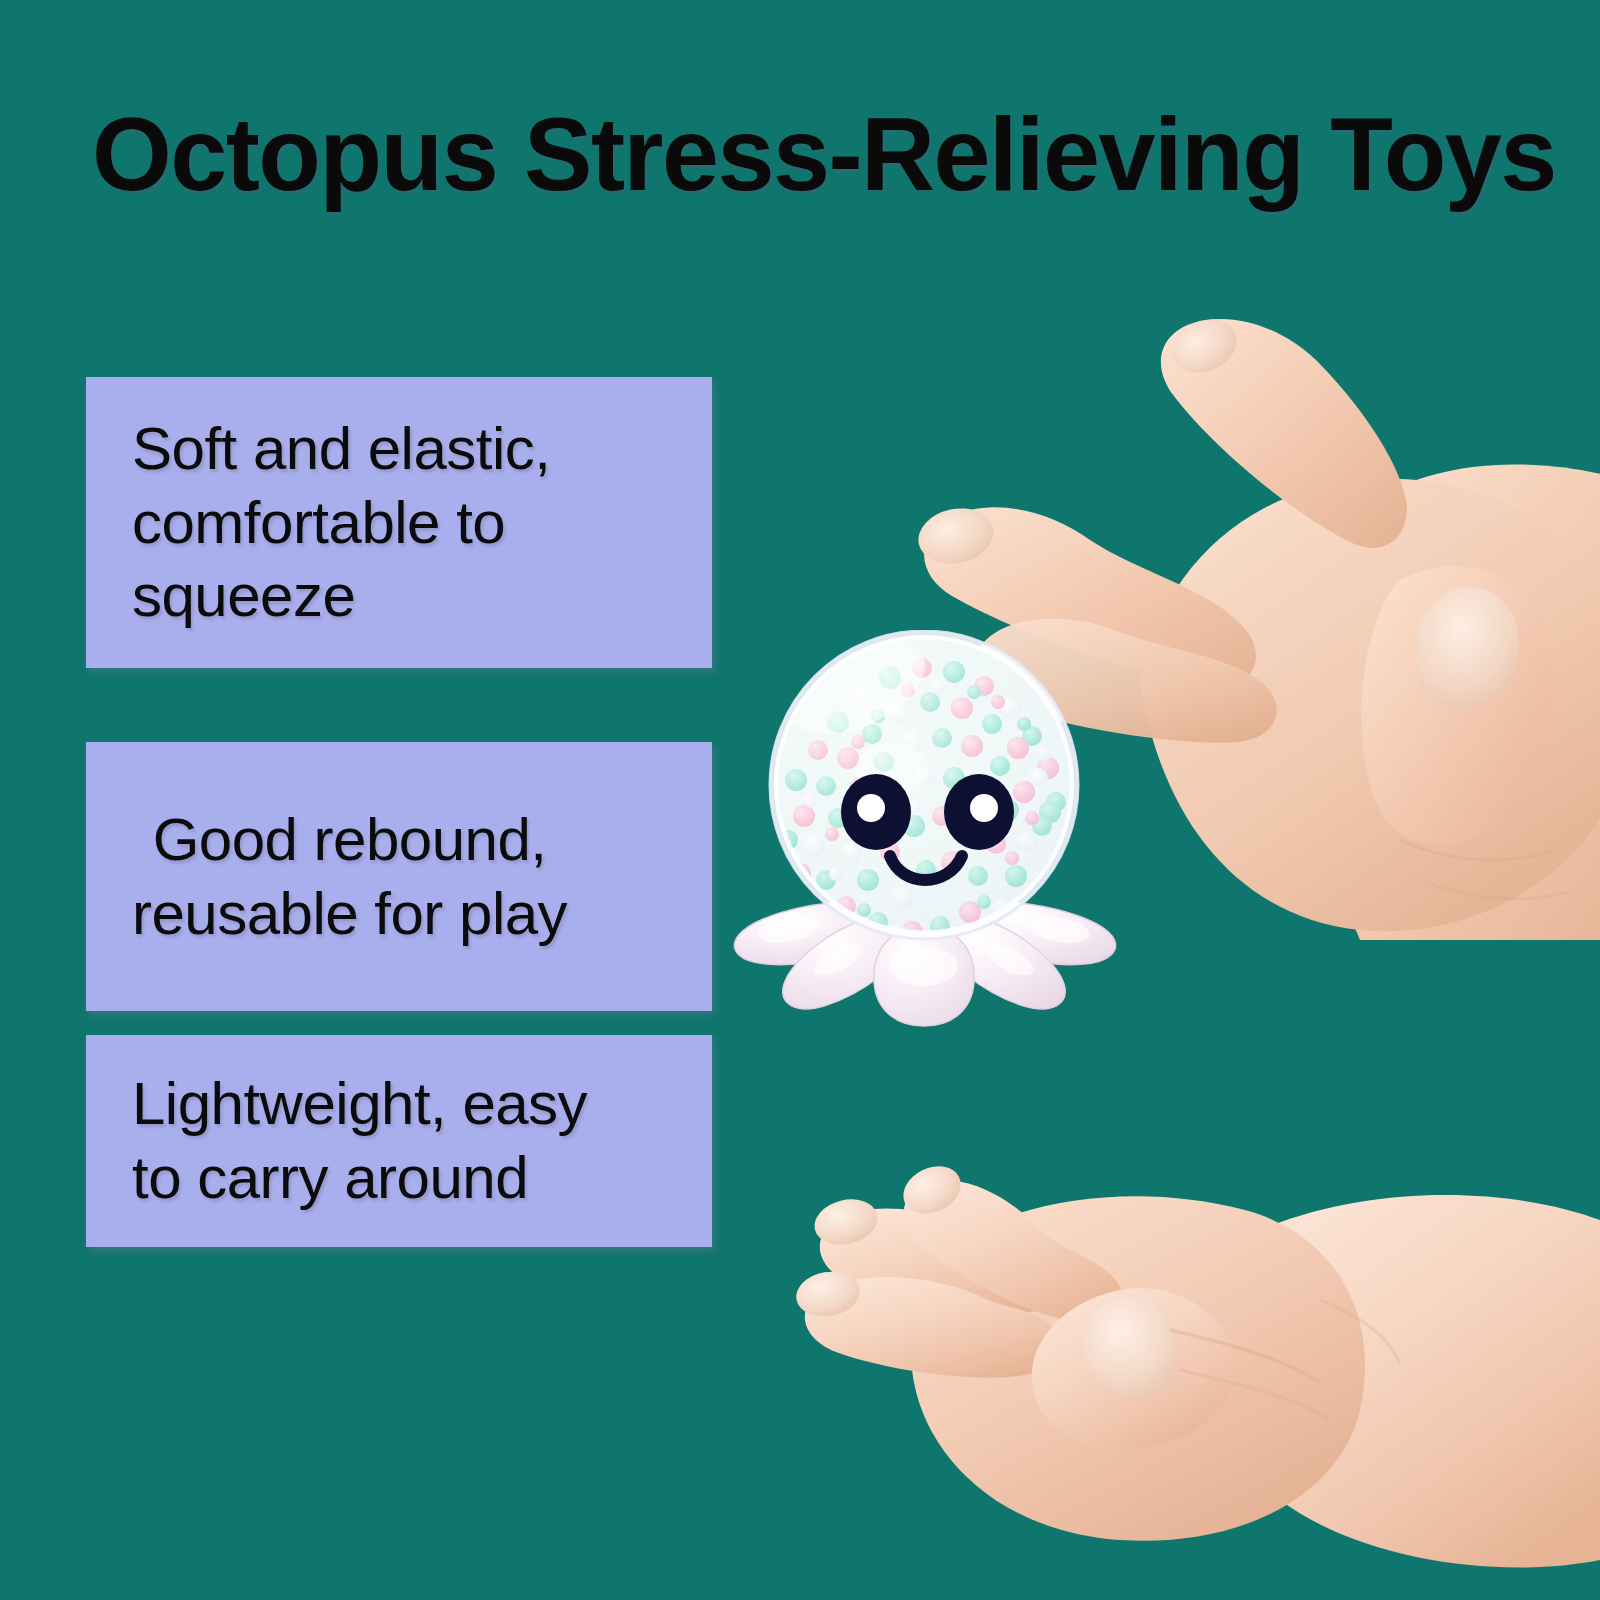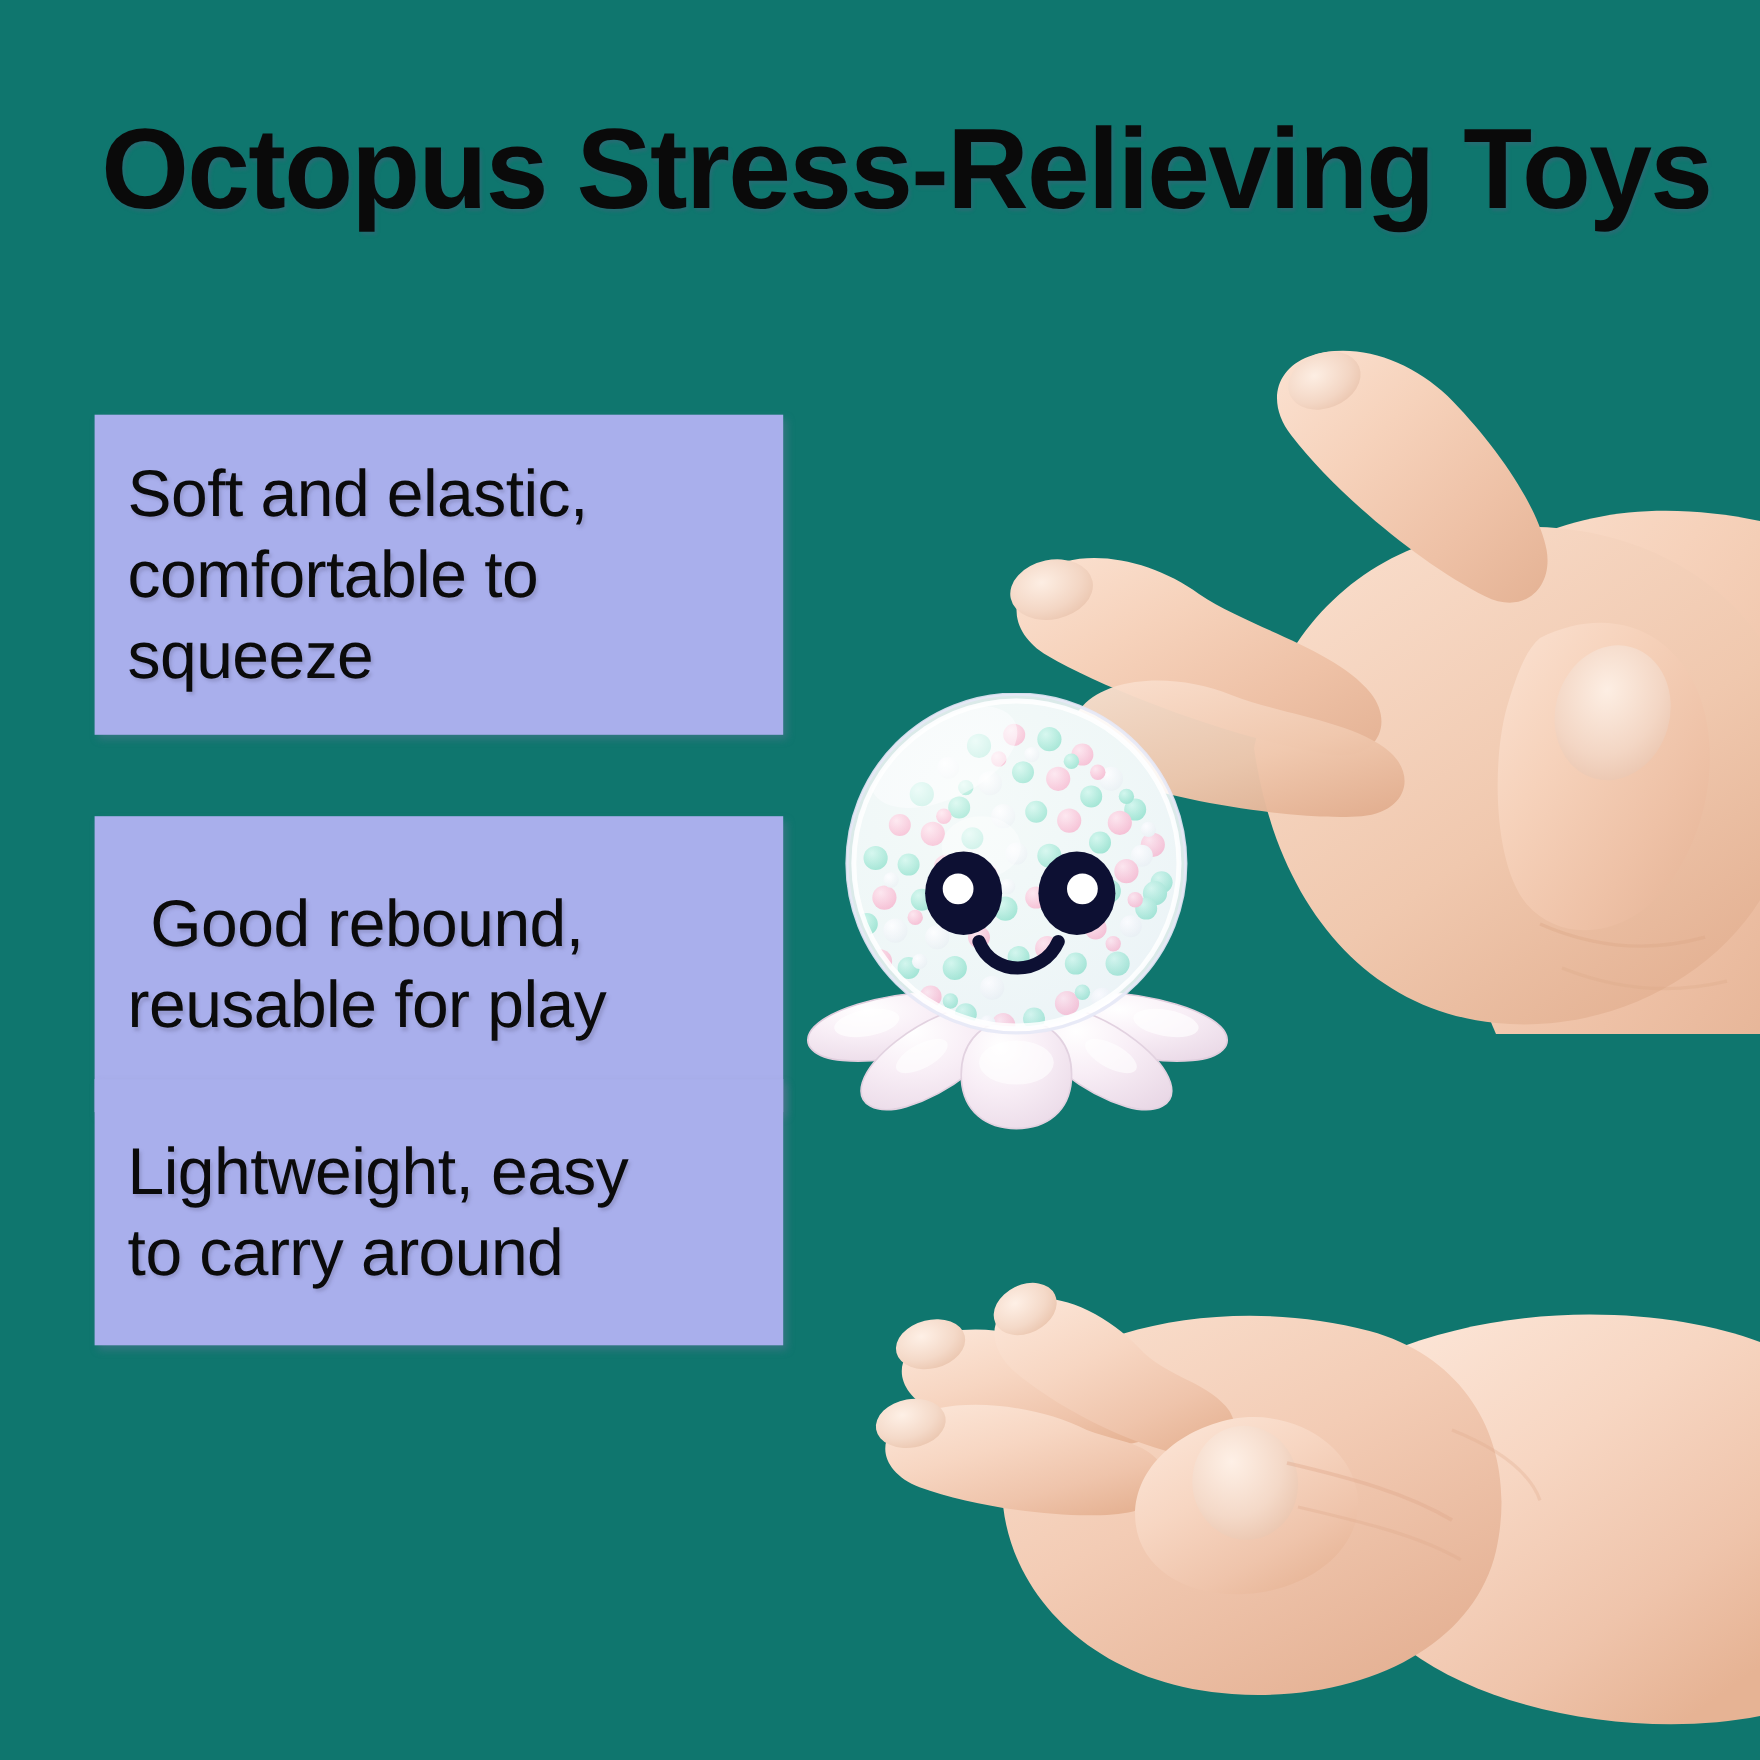--- a/index.html
+++ b/index.html
@@ -38,26 +38,26 @@
   
   .feature-box {
     position: absolute;
     left: 86px;
     width: 626px;
     background: #a9afec;
     box-shadow: 3px 4px 7px rgba(120,120,165,0.35);
     box-sizing: border-box;
     display: flex;
     align-items: center;
-    padding-left: 30px;
+    padding-left: 46px;
     padding-right: 16px;
   }
   #feature-box-1 { top: 377px;  height: 291px; }
   #feature-box-2 { top: 742px;  height: 269px; text-align: center; }
-  #feature-box-3 { top: 981px; height: 242px; }
+  #feature-box-3 { top: 1035px; height: 212px; }
 
   .feature-text {
     font-size: 60px;
     line-height: 1.23;
     color: #0b0b0b;
     font-weight: normal;
     letter-spacing: -0.5px;
     text-shadow: 2px 3px 3px rgba(105,105,150,0.33);
     white-space: pre-line;
   }

